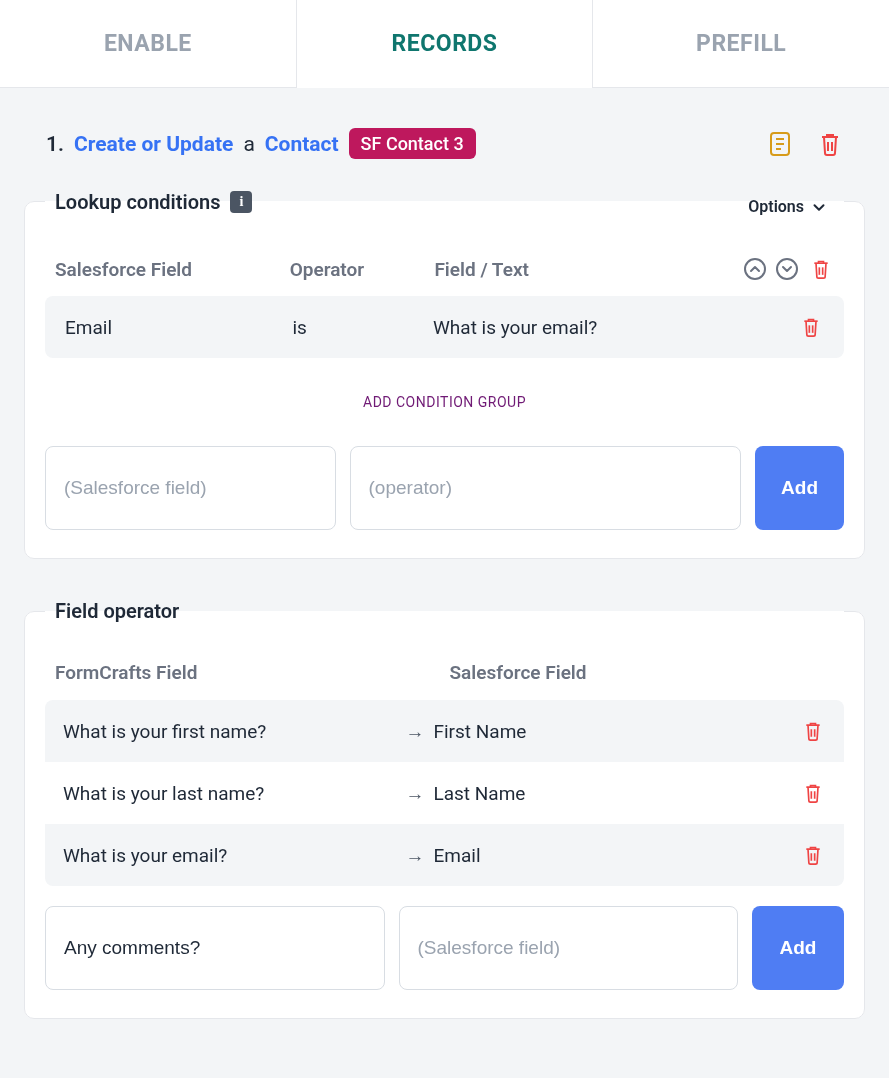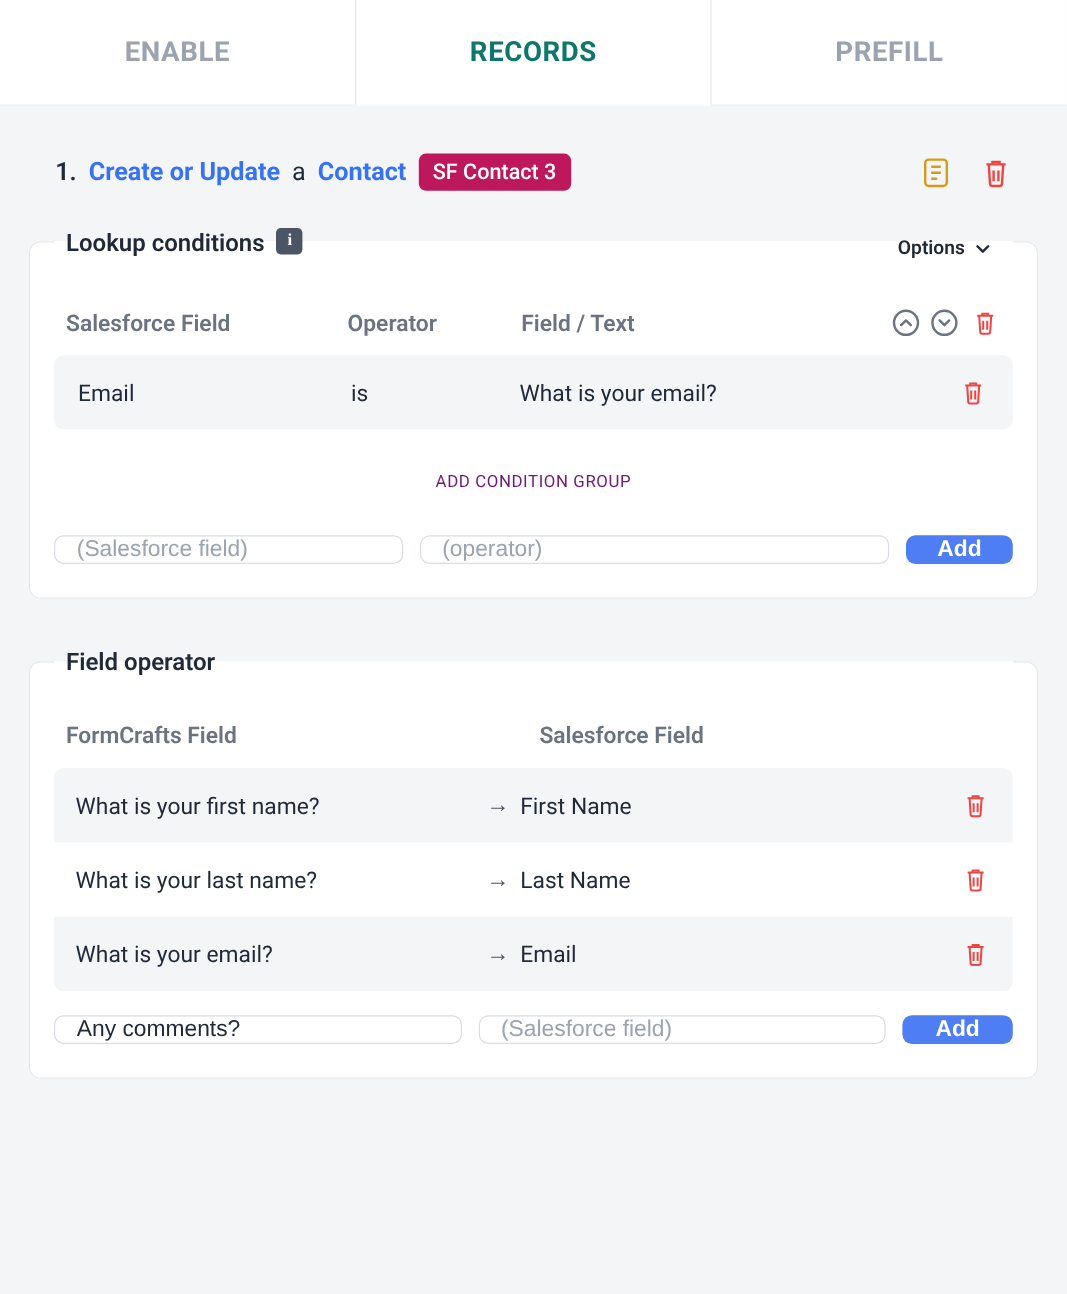--- a/index.html
+++ b/index.html
@@ -72,21 +72,21 @@
   legend {
     padding: 0 10px;
     font-size: 20px;
     font-weight: 600;
     color: #1f2937;
     display:flex;
     align-items:center;
     gap:10px;
     width:100%;
   }
-  .legend-left{display:flex;align-items:flex-start;gap:10px;}
+  .legend-left{display:flex;align-items:center;gap:10px;}
   .info-badge {
     background:#4b5563; color:#fff; width:22px; height:22px; border-radius:4px;
     display:inline-flex; align-items:center; justify-content:center;
     font-family: Georgia, serif; font-weight:700; font-size:14px;
   }
   .legend-right{
     margin-left:auto; display:flex; align-items:flex-end; gap:6px; font-size:16px; font-weight:600; cursor:pointer;
     padding-right:6px;
     margin-top:10px;
   }
@@ -124,21 +124,21 @@
   .add-row {
     display:flex;
     gap:14px;
     align-items:stretch;
   }
   .input {
     flex:1;
     border:1px solid #d8dde3;
     border-radius:8px;
     background:#fff;
-    padding: 0 18px;
+    padding: 30px 18px;
     font-size:19px;
     color:#1f2937;
   }
   .input::placeholder{ color:#9aa3af; }
   .btn-primary{
     background:#4f7df3;
     color:#ffffff;
     border:none;
     border-radius:8px;
     padding: 0 26px;

